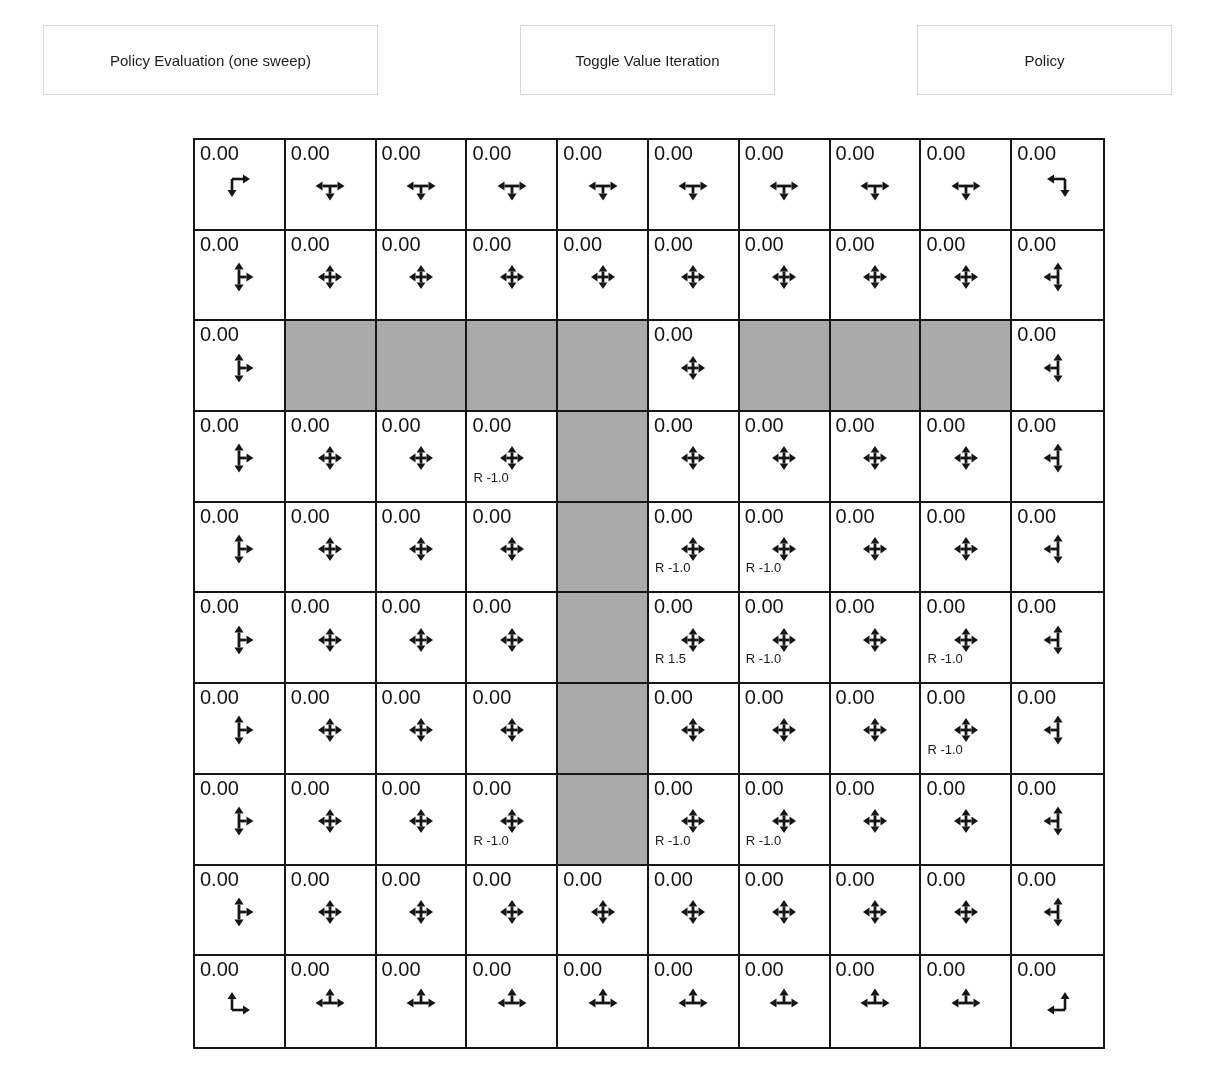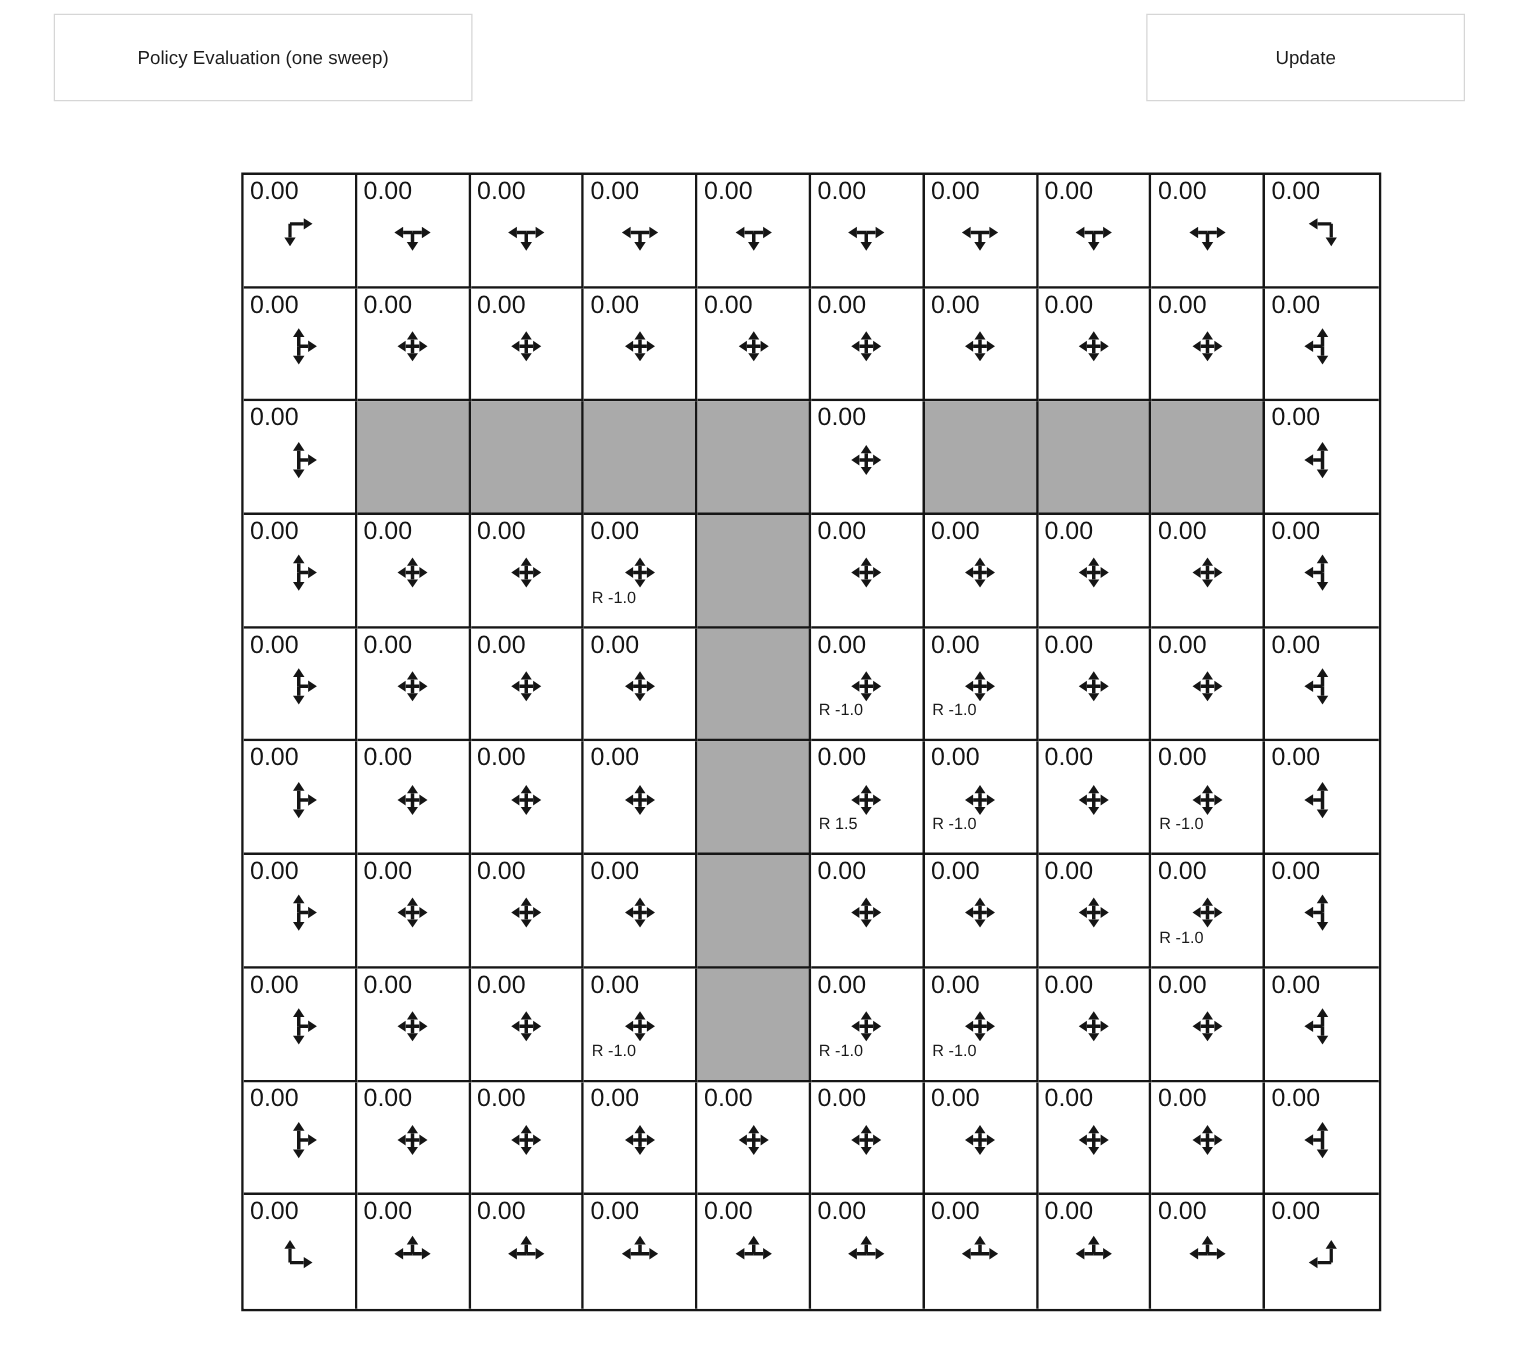--- a/index.html
+++ b/index.html
@@ -1,20 +1,20 @@
 <!DOCTYPE html>
 <html><head>
 <meta charset="utf-8">
 <style>
   * { margin:0; padding:0; box-sizing:border-box; }
   html,body { width:1224px; height:1080px; background:#ffffff; overflow:hidden;
     font-family:"Liberation Sans", sans-serif; color:#151515; }
 
   
-  .toolbar { position:absolute; left:43px; top:11px; width:1129px; height:70px;
+  .toolbar { position:absolute; left:43px; top:25px; width:1129px; height:70px;
     display:flex; justify-content:space-between; }
   .tool-btn { background:#ffffff; border:1px solid #d6d6d6; height:70px;
     display:flex; align-items:center; justify-content:center;
     font-size:15px; color:#1c1c1c; cursor:pointer; }
   .tool-btn:nth-child(1){ width:335px; }
   .tool-btn:nth-child(2){ width:255px; }
   .tool-btn:nth-child(3){ width:255px; }
   .tool-btn:nth-child(4){ width:257px; }
 
   
@@ -30,21 +30,22 @@
   .icon { position:absolute; left:50%; top:52%; transform:translate(-50%,-50%);
     width:40px; height:40px; }
   .icon svg { display:block; }
   .reward { position:absolute; left:6px; bottom:16px; font-size:13px; color:#1a1a1a; }
 </style>
 </head>
 <body>
 
 <div class="toolbar">
   <div class="tool-btn">Policy Evaluation (one sweep)</div>
-  <div class="tool-btn">Update</div>
+  <div class="tool-btn">Toggle Value Iteration</div>
+  <div class="tool-btn">Policy</div>
 </div>
 
 <div class="board">
     <div class="cell">
       <div class="val">0.00</div>
       <div class="icon">
         <svg viewBox="-20 -20 40 40" width="40" height="40" xmlns="http://www.w3.org/2000/svg">
           <line x1="-7" y1="-7" x2="4" y2="-7" stroke="#151515" stroke-width="2.6"></line>
           <polygon points="11,-7 4,-2.5 4,-11.5" fill="#151515"></polygon>
           <line x1="-7" y1="-7" x2="-7" y2="4" stroke="#151515" stroke-width="2.6"></line>

